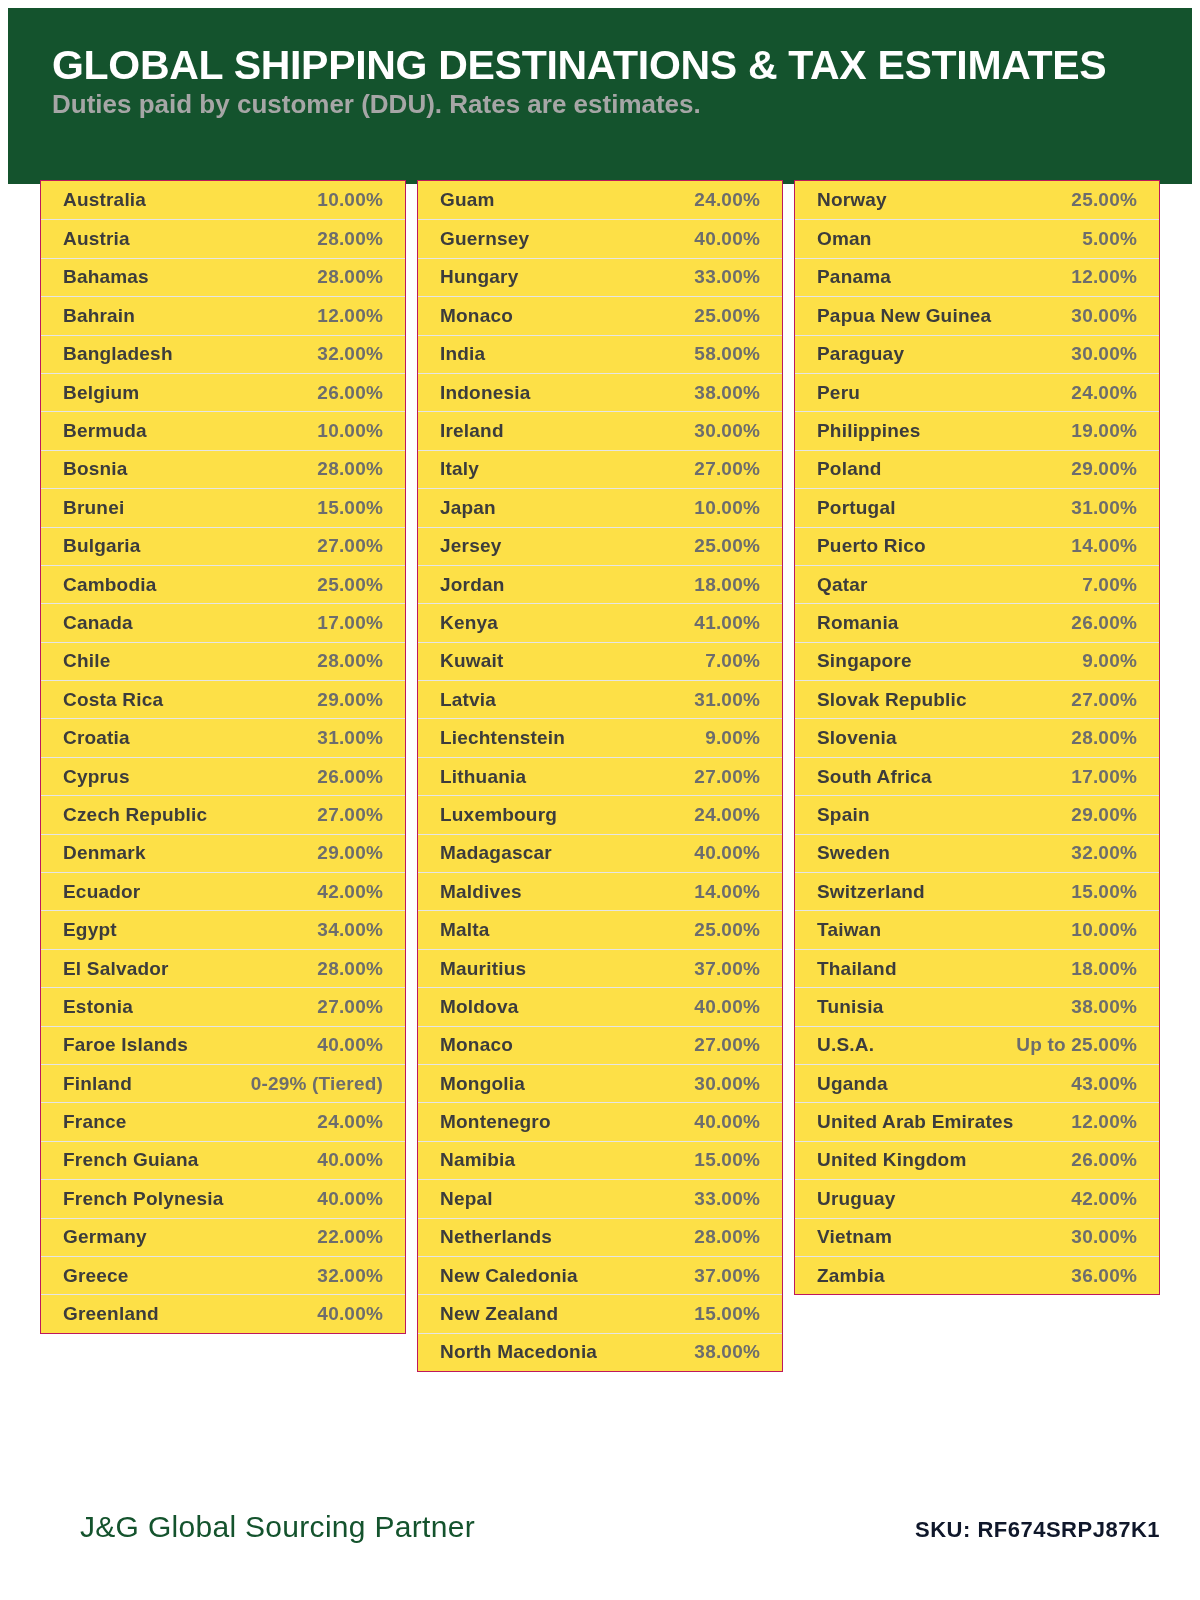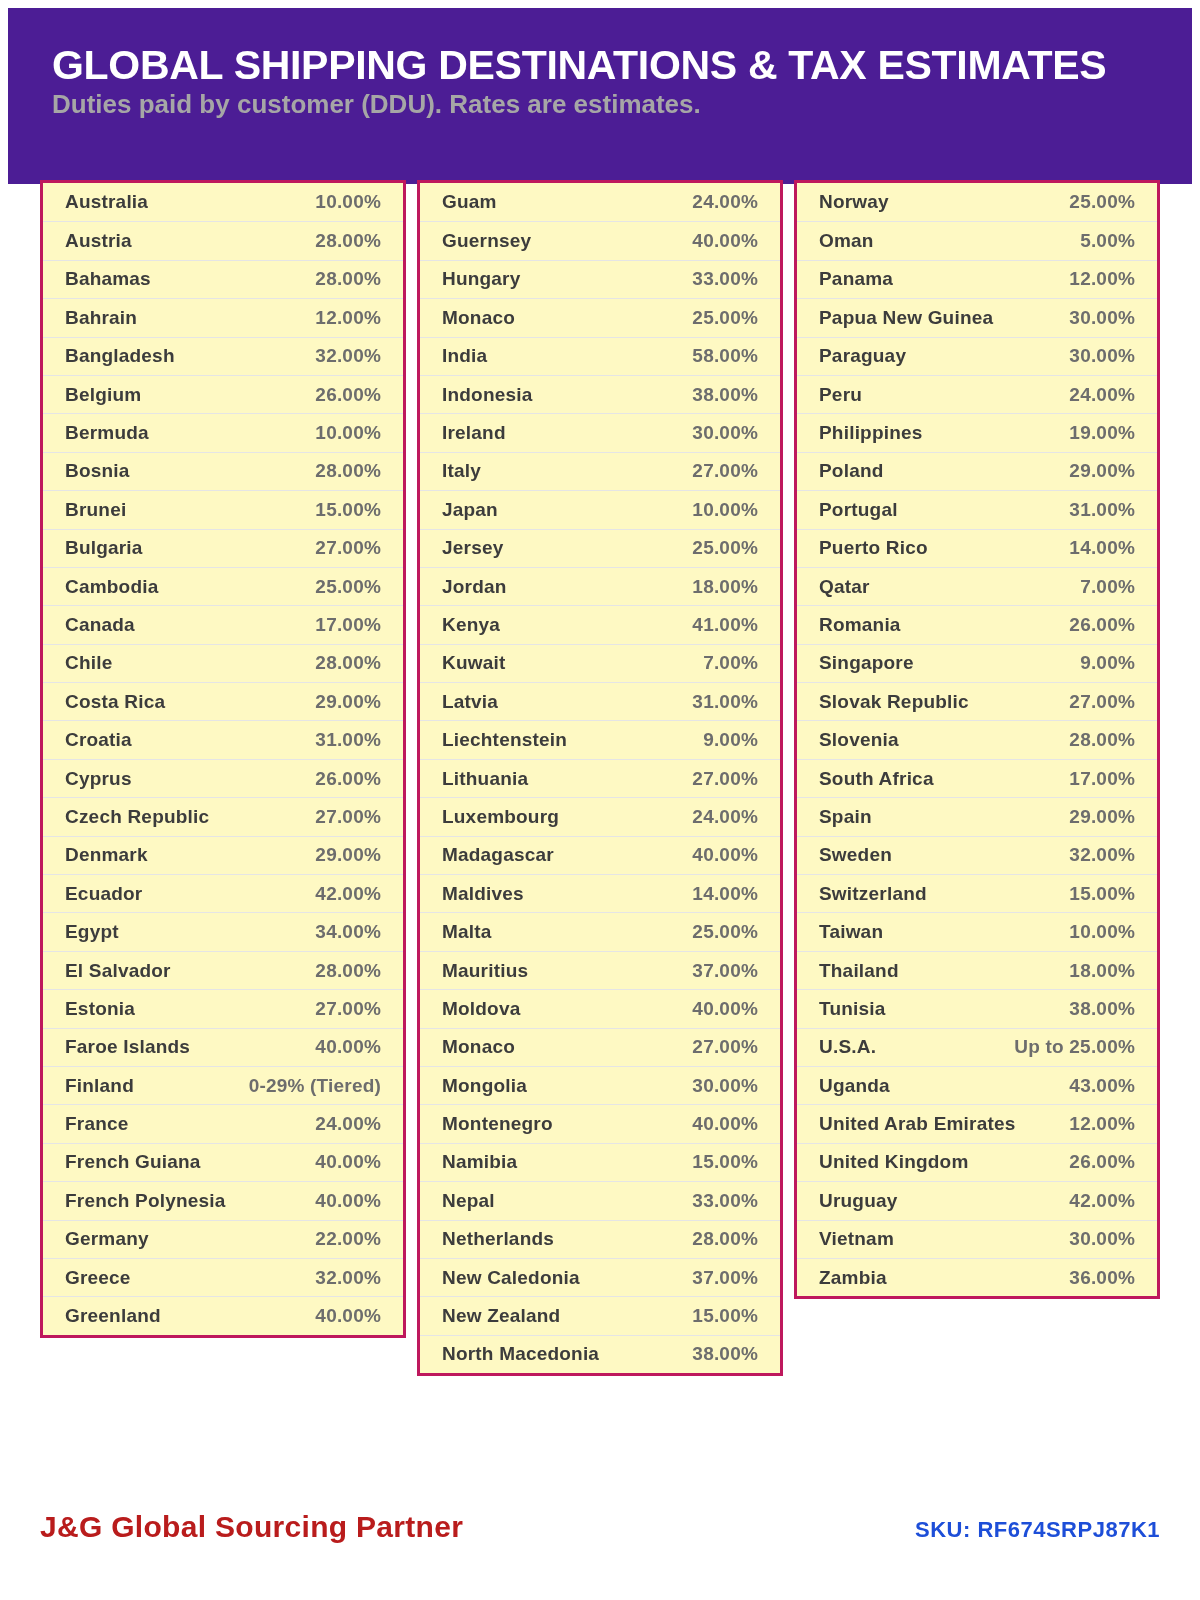--- a/index.html
+++ b/index.html
@@ -10,21 +10,21 @@
     position: relative;
     background: #ffffff;
     font-family: "Liberation Sans", sans-serif;
     overflow: hidden;
   }
 
   .header {
     position: absolute;
     left: 8px; top: 8px; right: 8px;
     height: 176px;
-    background: #4c1d95;
+    background: #14532d;
     padding: 34px 20px 0 44px;
   }
   .title {
     color: #ffffff;
     font-size: 41px;
     font-weight: 800;
     letter-spacing: -0.3px;
     white-space: nowrap;
   }
   .subtitle {
@@ -36,22 +36,22 @@
 
   .table-wrap {
     position: absolute;
     left: 40px; right: 40px; top: 180px;
     display: flex;
     gap: 11px;
     align-items: flex-start;
   }
   .col {
     flex: 1 1 0;
-    border: 3px solid #be185d;
-    background: #fef9c3;
+    border: 1px solid #be185d;
+    background: #fde047;
   }
   .row {
     height: 38.4px;
     display: flex;
     align-items: center;
     justify-content: space-between;
     padding: 0 22px;
   }
   .row + .row { border-top: 1px solid #e5e5e5; }
   .country {
@@ -72,28 +72,29 @@
 
   .footer {
     position: absolute;
     left: 40px; right: 40px; top: 1510px;
     display: flex;
     justify-content: space-between;
     align-items: baseline;
   }
   .brand {
     font-size: 30px;
-    font-weight: 700;
-    color: #b91c1c;
+    font-weight: 400;
+    color: #14532d;
     letter-spacing: 0.3px;
+    margin-left: 40px;
   }
   .sku {
     font-size: 22px;
     font-weight: 700;
-    color: #1d4ed8;
+    color: #0f172a;
     letter-spacing: 0.5px;
   }
 </style>
 </head>
 <body>
 
 <div class="header">
   <div class="title">GLOBAL SHIPPING DESTINATIONS &amp; TAX ESTIMATES</div>
   <div class="subtitle">Duties paid by customer (DDU). Rates are estimates.</div>
 </div>

